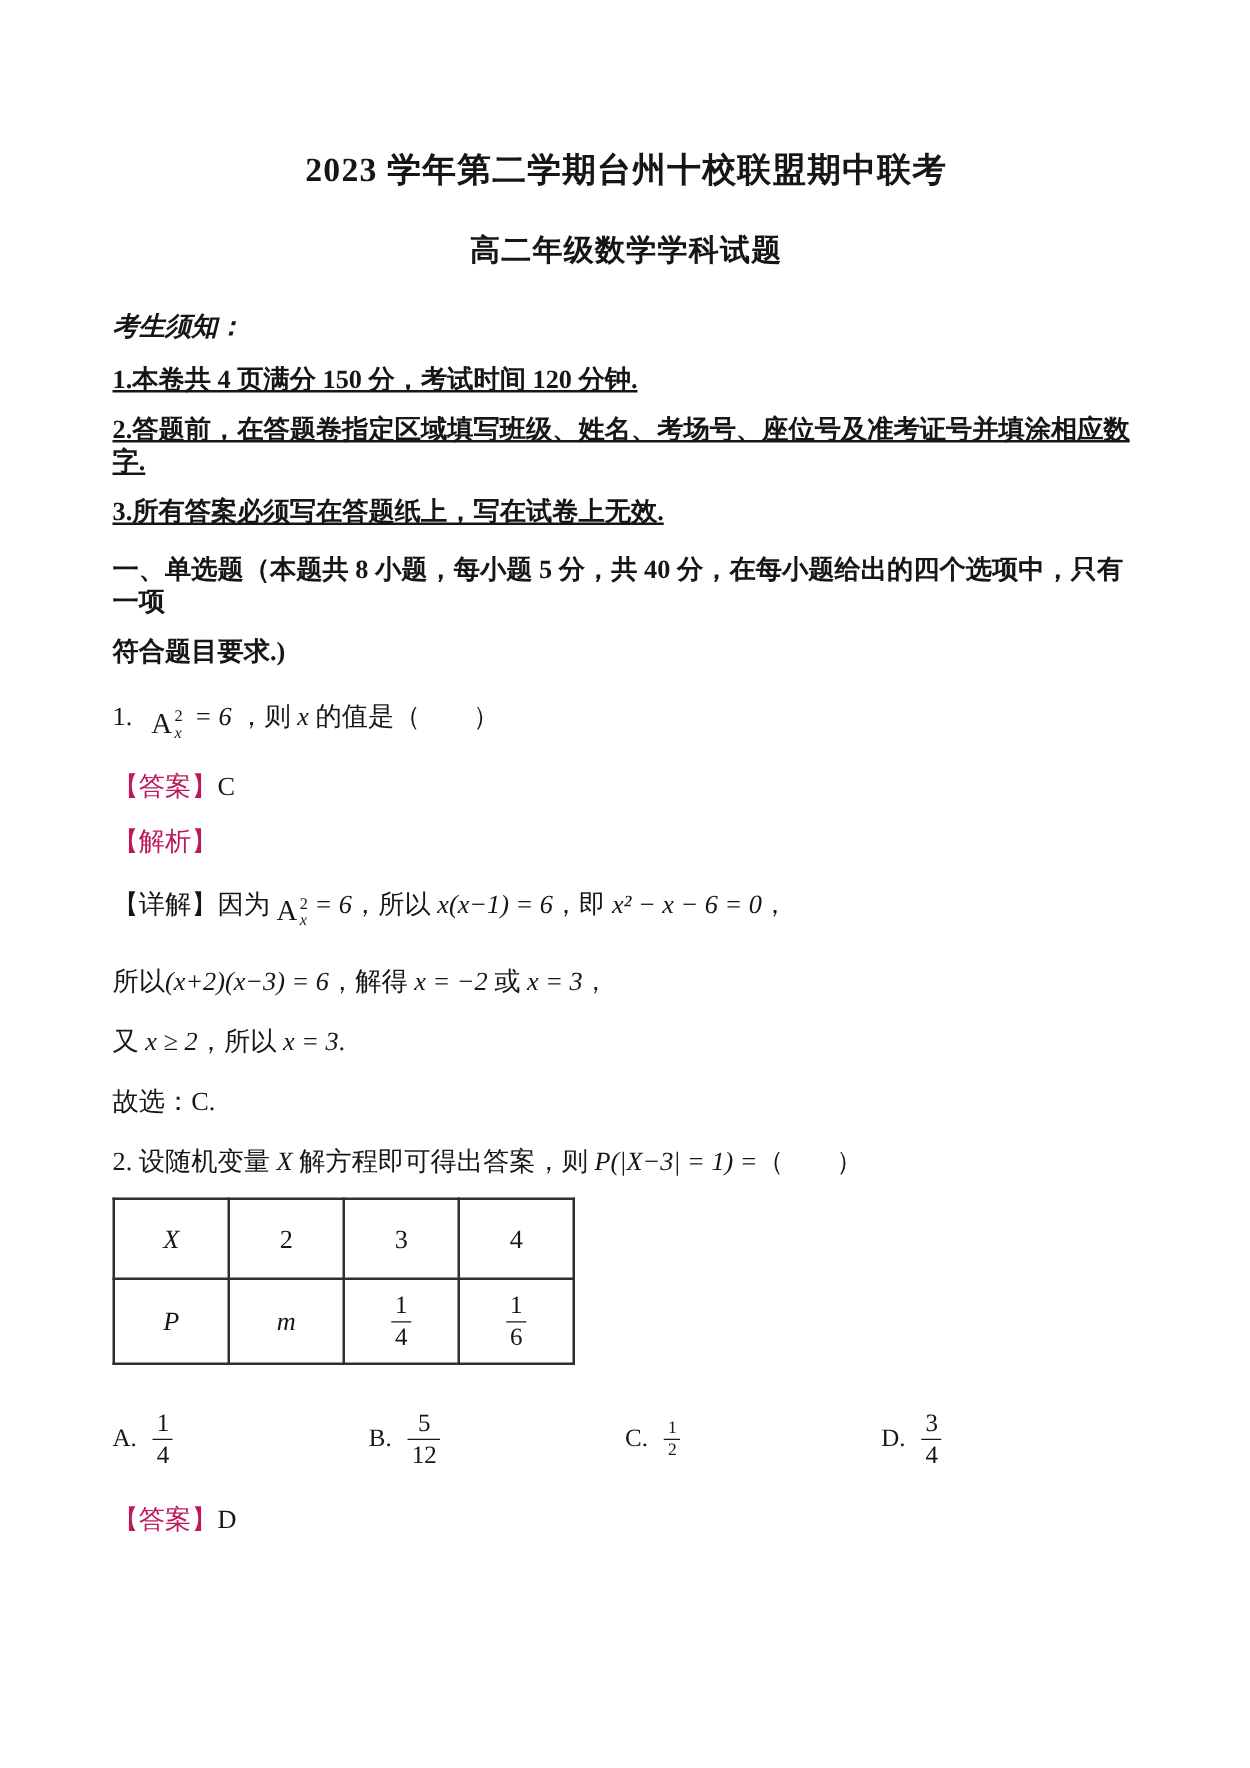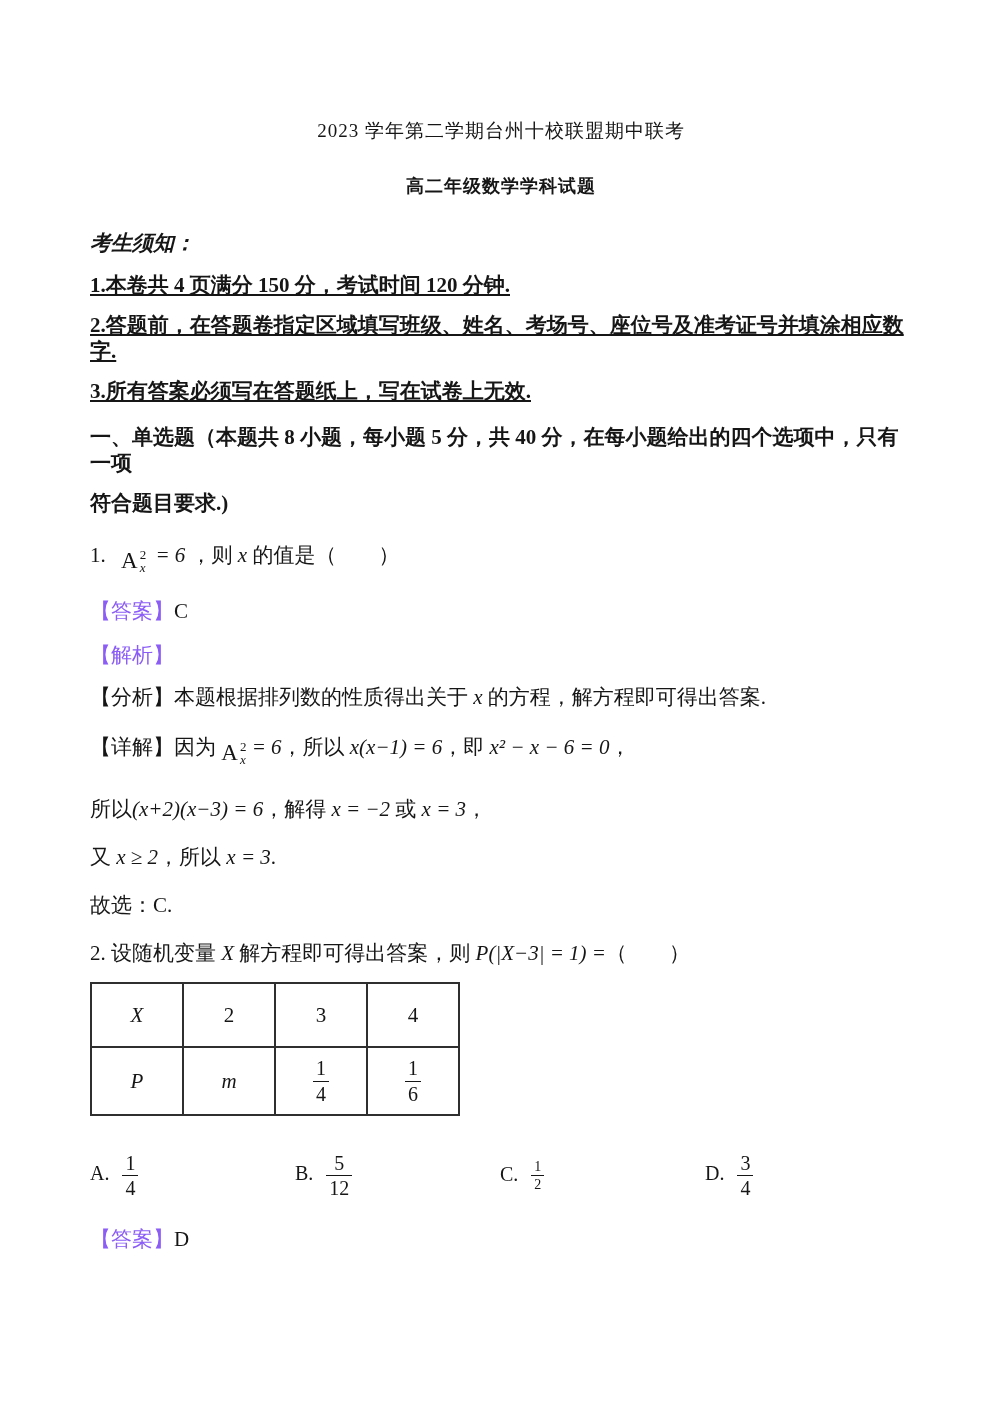--- a/index.html
+++ b/index.html
@@ -4,27 +4,27 @@
 <style>
   * { margin:0; padding:0; box-sizing:border-box; }
   html,body { background:#ffffff; }
   body {
     width:1000px; min-height:1414px;
     color:#161616;
     font-family:"Liberation Serif","DejaVu Serif",serif;
   }
   .page { padding:118px 88px 40px 90px; }
 
-  .title1 { font-size:19px; font-weight:normal; text-align:center; letter-spacing:1px; }
-  .title2 { font-size:18px; font-weight:bold; text-align:center; margin-top:30px; letter-spacing:1px; }
+  .title1 { font-size:27px; font-weight:bold; text-align:center; letter-spacing:1px; }
+  .title2 { font-size:24px; font-weight:bold; text-align:center; margin-top:30px; letter-spacing:1px; }
 
   .line { font-size:21px; line-height:26px; }
   .bold { font-weight:bold; }
   .center { text-align:center; }
-  .blue { color:#8b5cf6; }
+  .blue { color:#be185d; }
   .it { font-style:italic; }
   .math { font-style:italic; font-family:"Liberation Serif","DejaVu Serif",serif; }
 
   .mt32{margin-top:32px;font-style:italic;} .mt30{margin-top:30px;} .mt28{margin-top:28px;}
   .mt26{margin-top:26px;} .mt24{margin-top:24px;} .mt22{margin-top:22px;}
   .mt20{margin-top:20px;} .mt18{margin-top:18px;} .mt16{margin-top:16px;}
   .mt14{margin-top:14px;} .mt36{margin-top:36px;}
 
   .notice { margin-top:14px;text-decoration:underline; }
 
@@ -88,23 +88,20 @@
     <span class="math">x</span>
     <span> 的值是（　　）</span>
   </div>
 
 
   <div class="tagline mt24">
     <span class="blue">【答案】</span><span>C</span>
   </div>
   <div class="tagline blue mt18">【解析】</div>
 
-  <div class="tagline mt16">
-    <span>【分析】</span><span>本题根据排列数的性质得出关于 </span><span class="math">x</span><span> 的方程，解方程即可得出答案.</span>
-  </div>
 
   <div class="tagline mt24">
     <span>【详解】</span><span>因为</span>
     <span class="perm">
       <span class="base">A</span>
       <span class="stack">
         <span class="sup">2</span>
         <span class="sub">x</span>
       </span>
     </span>

